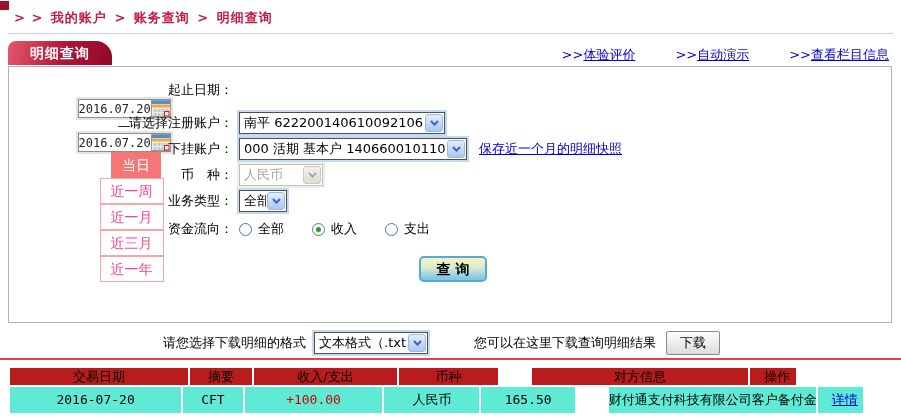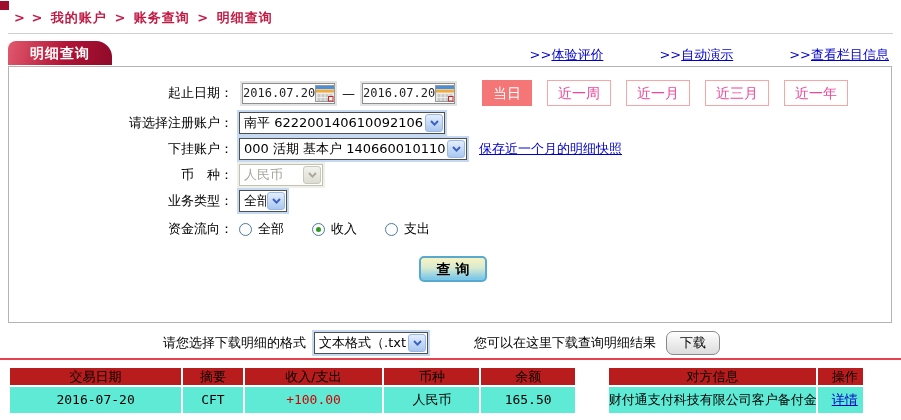--- a/index.html
+++ b/index.html
@@ -17,31 +17,31 @@
 
   .topline { position:absolute; left:8px; right:8px; top:33px; border-top:1px solid #cfcfcf; }
 
   
   .tab { position:absolute; left:8px; top:41px; width:104px; height:24px;
          background:linear-gradient(105deg,#e25a6e 0%,#b01336 55%,#8f0a29 100%);
          border-radius:8px 16px 0 0; color:#fff; font-weight:bold; font-size:14px;
          text-align:center; line-height:24px; letter-spacing:1px; cursor:pointer; }
 
   
-  .hlinks { position:absolute; top:46px; right:12px; display:flex; gap:56px; }
+  .hlinks { position:absolute; top:46px; right:12px; display:flex; gap:40px; }
   .hlink { color:#0000cc; cursor:pointer; white-space:nowrap; }
   .hlink .pfx { text-decoration:none; }
   .hlink .txt { text-decoration:underline; }
 
   
   .panel { position:absolute; left:8px; top:66px; width:884px; height:257px;
            border:1px solid #b4b4b4; background:#fff; }
   .frow { position:absolute; left:0; display:flex; align-items:center; height:24px; }
   .flabel { width:224px; text-align:right; margin-right:6px; white-space:nowrap; }
-  .r1{top:14px;} .r2{top:44px;} .r3{top:70px;} .r4{top:96px;} .r5{top:122px;} .r6{top:150px;}
+  .r1{top:14px;flex-direction:column;} .r2{top:44px;} .r3{top:70px;} .r4{top:96px;} .r5{top:122px;} .r6{top:150px;}
 
   
   .dinput { display:flex; align-items:center; width:93px; height:21px; background:#fff;
             border:1px solid #8e8e8e; box-shadow:0 0 0 2px #e3e3e3; margin:0 3px; cursor:text; }
   .dinput .dval { flex:1; text-align:center; font-size:12px; color:#222; }
   .calicon { width:20px; height:17px; margin-right:1px; cursor:pointer; flex:0 0 auto; }
   .dash { margin:0 4px; }
 
   
   .qbtn { height:26px; padding:0 10px; margin-left:15px; background:#fff; border:1px solid #f6a6a6;
@@ -69,21 +69,21 @@
 
   
   .qrybtn { position:absolute; left:410px; top:189px; width:68px; height:26px;
             border:2px solid #58a9cf; border-radius:5px; font-weight:bold; font-size:14px; color:#000;
             background:linear-gradient(#f4f2c4 8%,#d8ead0 45%,#7fc9e8 92%); cursor:pointer;
             text-align:center; line-height:22px; }
 
   
   .dlrow { position:absolute; left:163px; top:330px; display:flex; align-items:center; height:26px; }
   .dl-hint { margin-left:46px; }
-  .dlbtn { margin-left:10px; width:54px; height:24px; border:1px solid #8a8a8a; border-radius:7px;
+  .dlbtn { margin-left:10px; width:54px; height:24px; border:1px solid #8a8a8a; border-radius:2px;
            background:linear-gradient(#fefefe,#dcdcdc); text-align:center; line-height:22px; cursor:pointer; }
 
   
   .redline { position:absolute; left:0; top:358px; width:901px; height:2px; background:#e8414d; }
   .tbl { position:absolute; left:10px; top:368px; width:853px; }
   .trow { display:flex; gap:2px; }
   .trow > div { background:#b91c1c; text-align:center; line-height:17px; font-size:13px; white-space:nowrap; overflow:hidden; }
   .trow.data > div { background:#5eead4; line-height:26px; margin-top:2px; }
   .c1{width:178px;} .c2{width:62px;} .c3{width:143px;} .c4{width:99px;} .c5{width:97px;} .c6{width:216px;margin-left:32px;} .c7{width:46px;padding-left:8px;}
   .amt { color:#d40000; }
@@ -252,21 +252,20 @@
 </div>
 
 <div class="redline"></div>
 
 <div class="tbl">
   <div class="trow head">
     <div class="c1">交易日期</div>
     <div class="c2">摘要</div>
     <div class="c3">收入/支出</div>
     <div class="c4">币种</div>
-    <div class="c5">余额</div>
     <div class="c6">对方信息</div>
     <div class="c7">操作</div>
   </div>
   <div class="trow data">
     <div class="c1 mono">2016-07-20</div>
     <div class="c2 mono">CFT</div>
     <div class="c3 mono amt">+100.00</div>
     <div class="c4">人民币</div>
     <div class="c5 mono">165.50</div>
     <div class="c6">财付通支付科技有限公司客户备付金</div>

